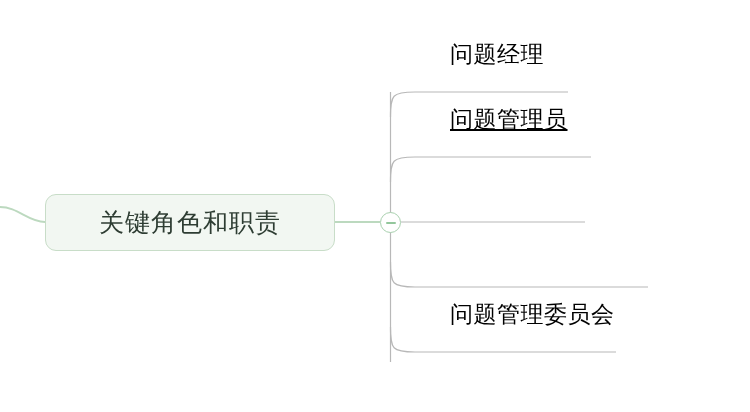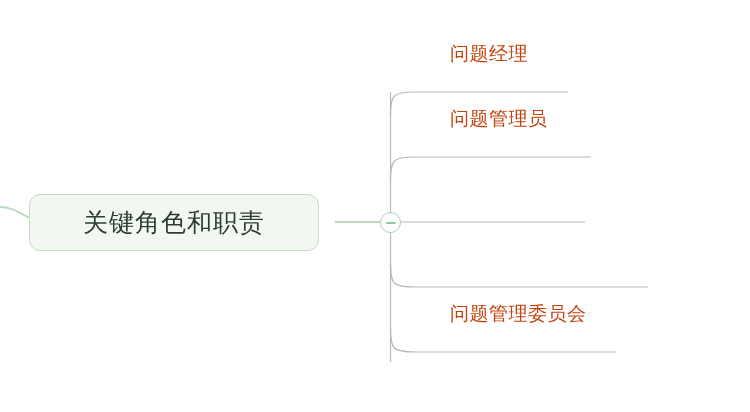--- a/index.html
+++ b/index.html
@@ -20,21 +20,21 @@
   .edges {
     position: absolute;
     left: 0;
     top: 0;
     width: 750px;
     height: 412px;
   }
   
   .root-node {
     position: absolute;
-    left: 29px;
+    left: 45px;
     top: 194px;
     width: 290px;
     height: 57px;
     box-sizing: border-box;
     background: #f2f7f2;
     border: 1.4px solid #c8ddc8;
     border-radius: 11px;
     display: flex;
     align-items: center;
     justify-content: center;
@@ -48,22 +48,22 @@
   }
   
   .leaf {
     position: absolute;
     height: 40px;
     display: flex;
     align-items: center;
     white-space: nowrap;
   }
   .leaf-label {
-    font-size: 19px;
-    color: #c2410c;
+    font-size: 23px;
+    color: #000000;
     letter-spacing: 0.5px;
   }
   
   .toggle {
     position: absolute;
     left: 380px;
     top: 212px;
     width: 21px;
     height: 21px;
     box-sizing: border-box;
@@ -111,21 +111,21 @@
   </div>
 
   <div class="toggle">
     <span class="toggle-minus"></span>
   </div>
 
   <div class="leaf" style="left:450px; top:34px;">
     <span class="leaf-label">问题经理</span>
   </div>
 
-  <div class="leaf" style="left:450px; top:99px;">
+  <div class="leaf" style="left:450px; top:99px;text-decoration:underline;">
     <span class="leaf-label">问题管理员</span>
   </div>
 
 
 
   <div class="leaf" style="left:450px; top:294px;">
     <span class="leaf-label">问题管理委员会</span>
   </div>
 
 </div>

